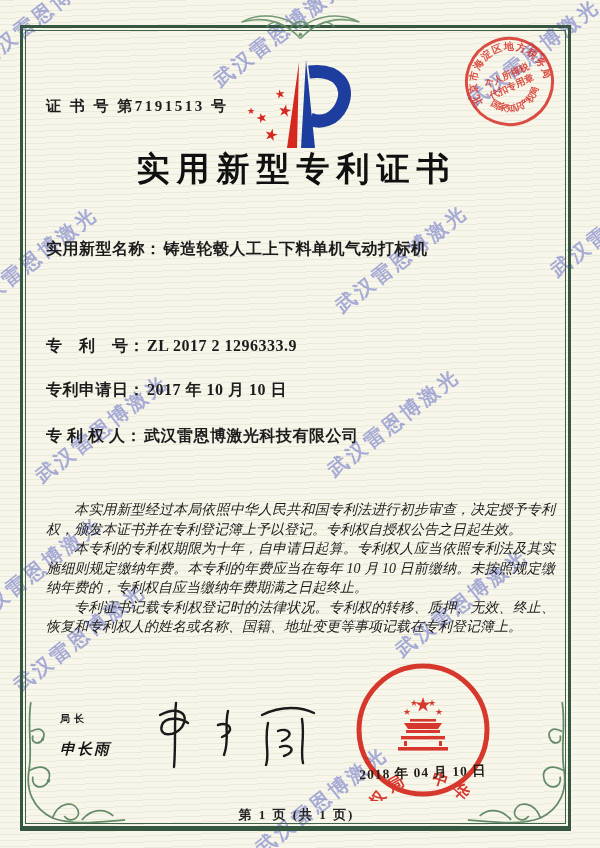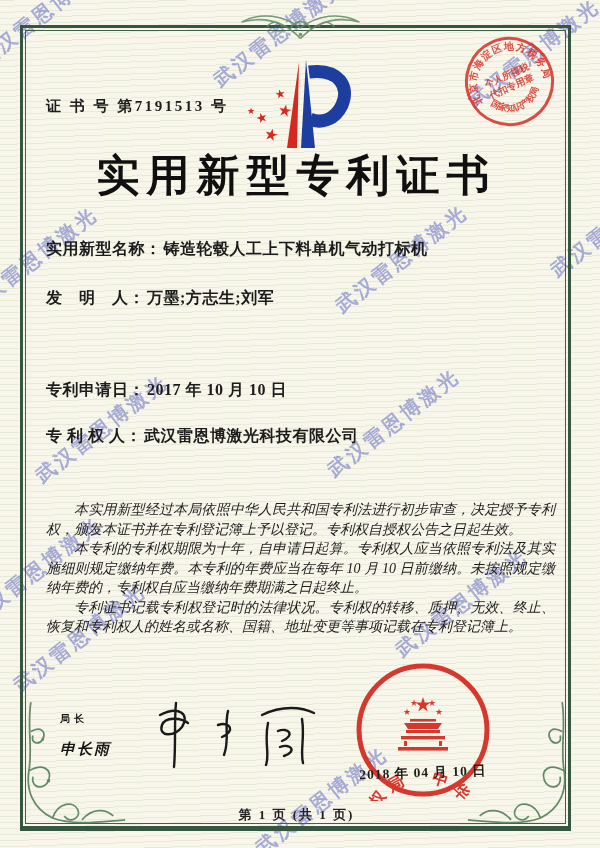--- a/index.html
+++ b/index.html
@@ -29,21 +29,21 @@
     transform:rotate(-38deg); transform-origin:left top;
     font-family:"DejaVu Sans", sans-serif; pointer-events:none;
   }
   .cert-no {
     position:absolute; left:46px; top:97px; font-size:15px; font-weight:600;
     letter-spacing:2.5px; color:#1d1d1d;
   }
   .logo { position:absolute; left:243px; top:58px; }
   .title {
     position:absolute; left:20px; top:147px; width:553px; text-align:center;
-    font-size:43px; font-weight:700; letter-spacing:7px; color:#101010;
+    font-size:33px; font-weight:700; letter-spacing:7px; color:#101010;
   }
   .row {
     position:absolute; left:46px; font-size:16px; font-weight:600;
     color:#1c1c1c; letter-spacing:0.5px; white-space:nowrap;
   }
   .row .val { margin-left:2px; }
   .body-text {
     position:absolute; left:46px; top:500px; width:509px;
     font-size:14px; line-height:19.5px; color:#1c1c1c;
     text-align:justify; font-style:italic; font-weight:500;
@@ -137,22 +137,22 @@
       <text x="8" y="56" font-size="9">★</text>
       <text x="27" y="82" font-size="16" transform="rotate(14 27 82)">★</text>
     </g>
   </svg>
 
   <div class="title">实用新型专利证书</div>
 
   <div class="row" style="top:239px">
     <span>实用新型名称：</span><span class="val">铸造轮毂人工上下料单机气动打标机</span>
   </div>
-  <div class="row" style="top:288px">
-    <span>发　明　人：</span><span class="val">万墨;方志生;刘军</span>
+  <div class="row" style="top:336px">
+    <span>专　利　号：</span><span class="val">ZL 2017 2 1296333.9</span>
   </div>
   <div class="row" style="top:380px">
     <span>专利申请日：</span><span class="val">2017 年 10 月 10 日</span>
   </div>
   <div class="row" style="top:426px">
     <span>专 利 权 人：</span><span class="val">武汉雷恩博激光科技有限公司</span>
   </div>
 
   <div class="body-text">
     <p>本实用新型经过本局依照中华人民共和国专利法进行初步审查，决定授予专利权，颁发本证书并在专利登记簿上予以登记。专利权自授权公告之日起生效。</p>

